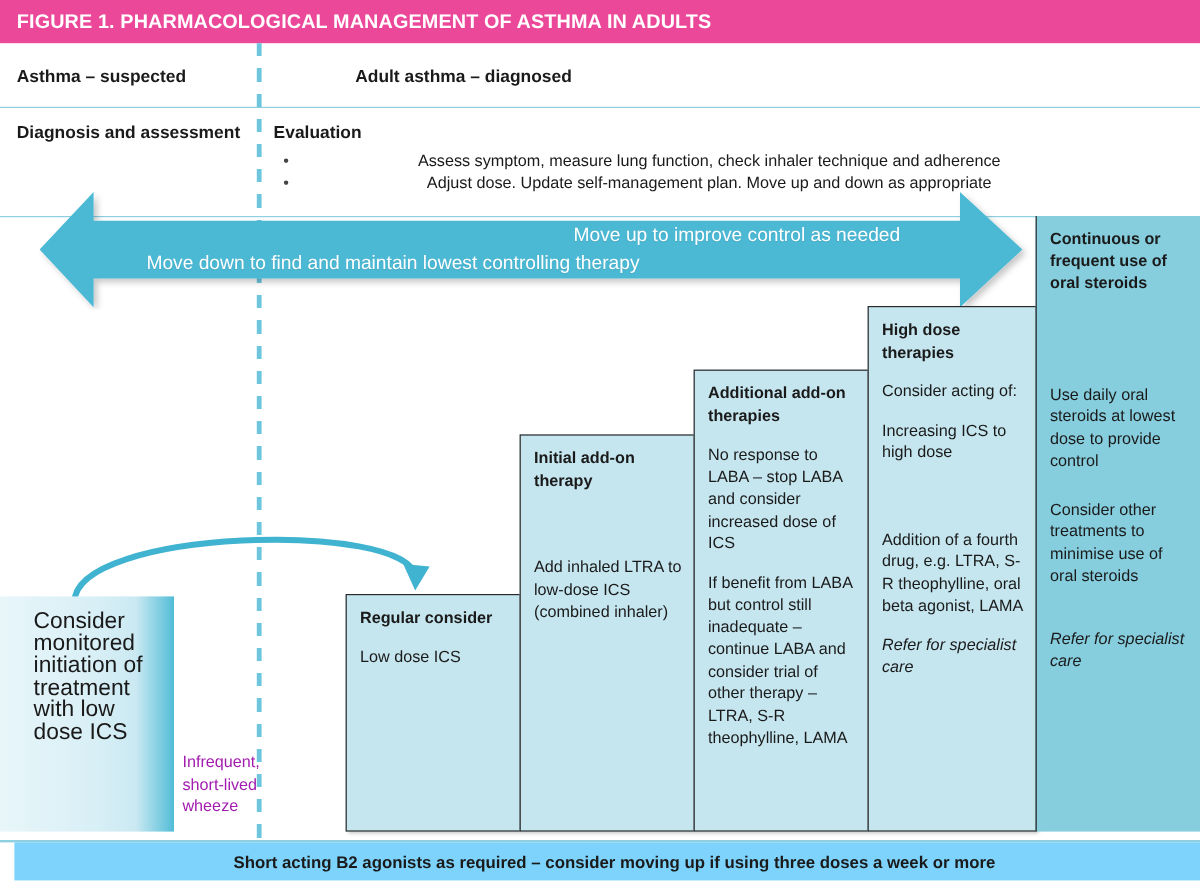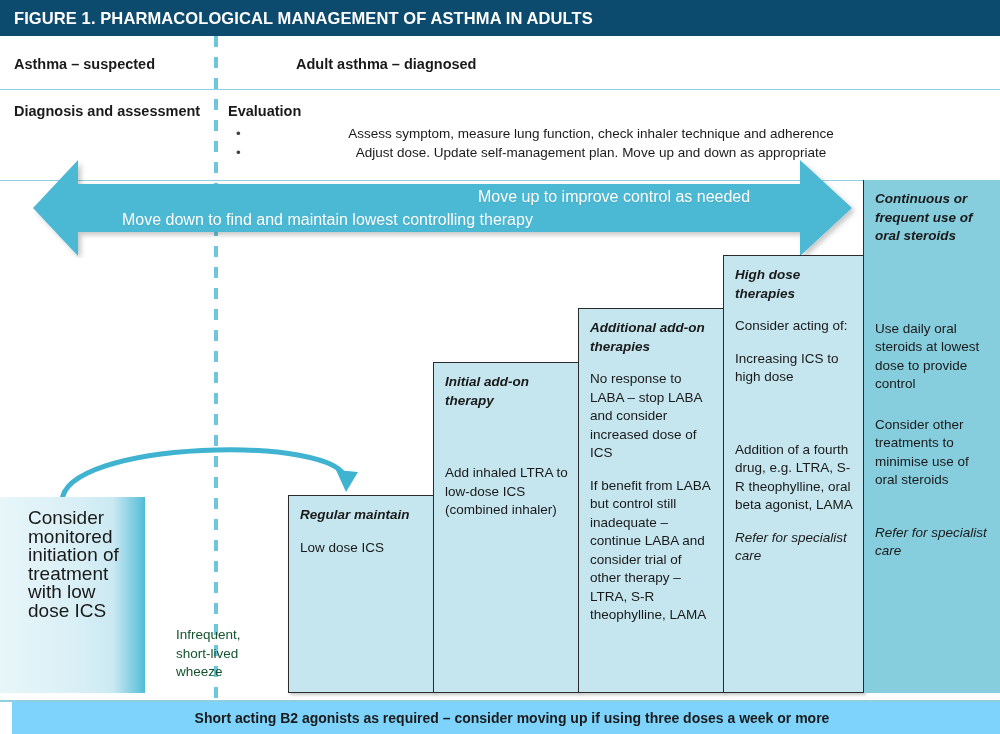--- a/index.html
+++ b/index.html
@@ -14,21 +14,21 @@
     height: 734px;
     background: #ffffff;
     overflow: hidden;
   }
 
   
   .title-bar {
     position: absolute;
     left: 0; top: 0;
     width: 1000px; height: 36px;
-    background: #0c4a6e;
+    background: #ec4899;
     display: flex;
     align-items: center;
   }
   .title-bar .title-text {
     color: #ffffff;
     font-size: 16.5px;
     font-weight: bold;
     letter-spacing: 0.1px;
     padding-left: 14px;
     white-space: nowrap;
@@ -112,21 +112,20 @@
     padding: 10px 10px 6px 11px;
     font-size: 13.5px;
     line-height: 18.5px;
     color: #1a1a1a;
     overflow: hidden;
   }
   .step-box .bx-title {
     font-weight: bold;
     display: block;
     margin-bottom: 14px;
-    font-style: italic;
   }
   .step-box .bx-para {
     display: block;
     margin-bottom: 14px;
   }
   .step-box .bx-italic {
     display: block;
     font-style: italic;
   }
   .step-box .spacer-lg { display: block; height: 40px; }
@@ -158,22 +157,21 @@
     color: #1a1a1a;
   }
 
   
   .free-text {
     position: absolute;
     left: 152px; top: 626px;
     width: 90px;
     font-size: 13.5px;
     line-height: 18.5px;
-    color: #14532d;
-    margin-left: 24px;
+    color: #a21caf;
   }
 
   
   .curve-arrow {
     position: absolute;
     left: 40px; top: 430px;
     width: 340px; height: 80px;
     pointer-events: none;
   }
 
@@ -242,21 +240,21 @@
     </svg>
   </div>
 
   <div id="box-consider">
     <span>Consider monitored initiation of treatment with low dose ICS</span>
   </div>
 
   <div class="free-text">Infrequent, short-lived wheeze</div>
 
   <div class="step-box" id="box-regular">
-    <span class="bx-title">Regular maintain</span>
+    <span class="bx-title">Regular consider</span>
     <span class="bx-para">Low dose ICS</span>
   </div>
 
   <div class="step-box" id="box-initial">
     <span class="bx-title">Initial add-on therapy</span>
     <span class="spacer-lg"></span>
     <span class="bx-para">Add inhaled LTRA to low-dose ICS (combined inhaler)</span>
   </div>
 
   <div class="step-box" id="box-additional">

